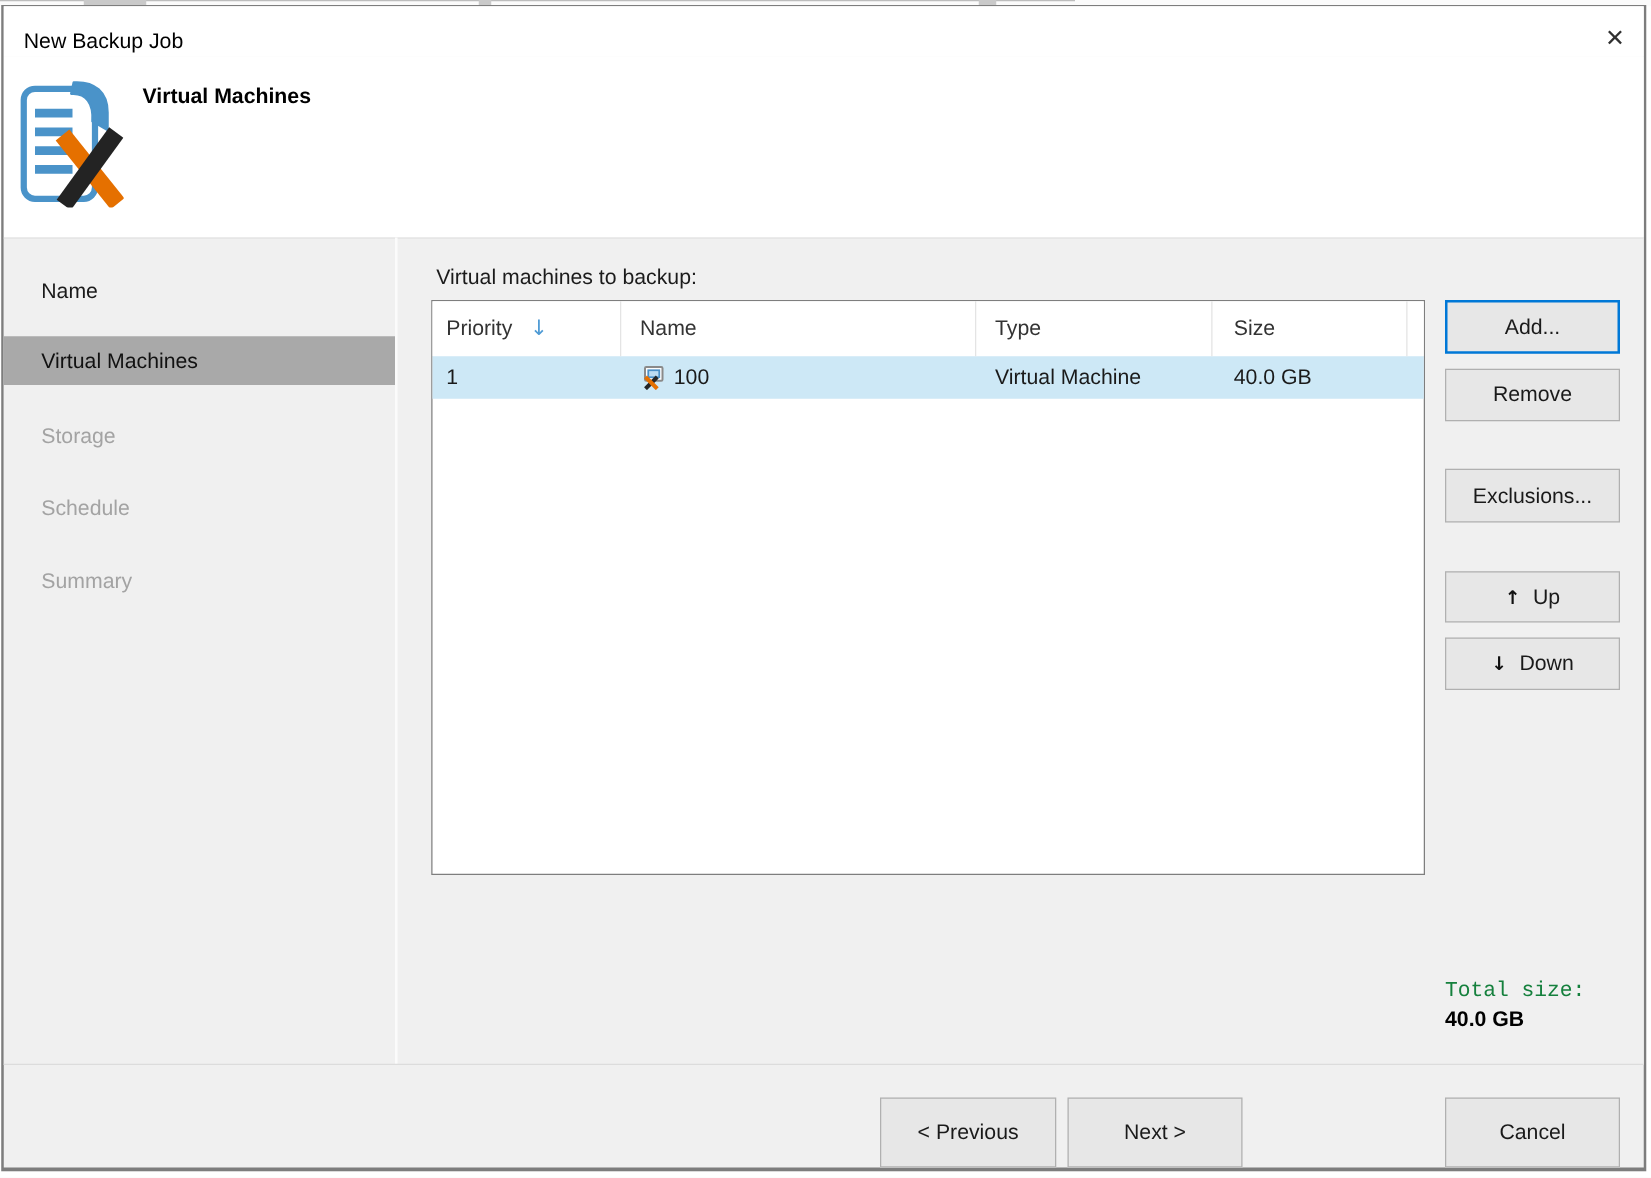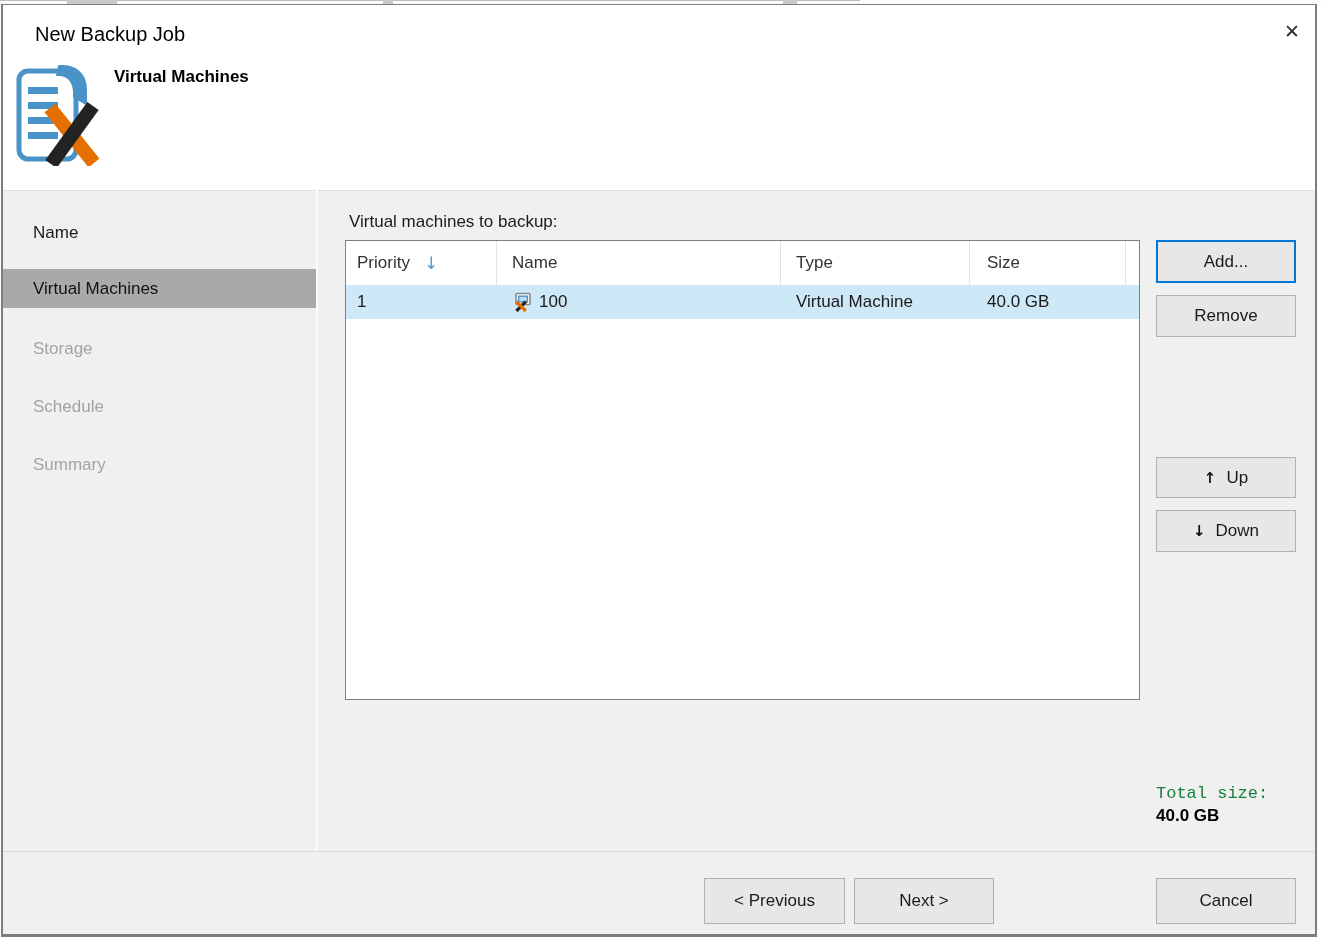--- a/index.html
+++ b/index.html
@@ -21,21 +21,21 @@
   .dialog {
     left:1px; top:4px; width:1316px; height:933px;
     background:#f0f0f0;
     border:1px solid #7d7d7d;
     border-left-width:2px; border-right-width:2px; border-bottom-width:3px;
   }
   .dialog-inner { position:absolute; left:0; top:0; width:1312px; height:929px; }
 
   
   .titlebar { left:0; top:0; width:1312px; height:40px; background:#ffffff; }
-  .title-text { left:16px; top:18px; font-size:20px; color:#000000; white-space:nowrap;margin-left:16px; }
+  .title-text { left:16px; top:18px; font-size:17px; color:#000000; white-space:nowrap; }
   .close-btn {
     left:1272px; top:10px; width:34px; height:32px;
     background:transparent; border:none;
     font-size:19px; color:#303030; line-height:30px; text-align:center;
     font-family:"DejaVu Sans", sans-serif;
     cursor:default;
   }
   .header { left:0; top:40px; width:1312px; height:145px; background:#ffffff; }
   .wizard-icon { left:12px; top:17px; width:84px; height:104px; }
   .header-title { left:111px; top:22px; font-size:17px; font-weight:bold; color:#000000; white-space:nowrap; }
@@ -91,21 +91,21 @@
   .btn-exclusions { top:370px; height:43px; }
   .btn-up { top:452px; height:41px; }
   .btn-down { top:505px; height:42px; }
   .arrow-glyph { font-family:"DejaVu Sans", sans-serif; font-size:15px; color:#111111; font-weight:bold; }
 
   .total-label { left:1153px; top:779px; font-size:17px; color:#15803d; white-space:nowrap;font-family:Liberation Mono, monospace; }
   .total-value { left:1153px; top:801px; font-size:17px; font-weight:bold; color:#000000; white-space:nowrap; }
 
   
   .footer-sep { left:0; top:846px; width:1312px; height:1px; background:#dcdcdc; }
-  .footer-btn { top:873px; height:46px; }
+  .footer-btn { top:873px; height:56px; }
   .btn-previous { left:701px; width:141px; }
   .btn-next { left:851px; width:140px; }
   .btn-finish { left:1003px; width:140px; background:#d2d2d2; border-color:#c6c6c6; color:#9e9e9e; }
   .btn-cancel { left:1153px; width:140px; }
 </style>
 </head>
 <body>
 
 <div class="abs bg-sliver">
   <div class="bg-line"></div>
@@ -174,20 +174,21 @@
           </span>
         </div>
         <div class="t-cell c-type">Virtual Machine</div>
         <div class="t-cell c-size">40.0 GB</div>
         <div class="t-cell c-stub"></div>
       </div>
     </div>
 
     <button class="btn side-btn btn-add">Add...</button>
     <button class="btn side-btn btn-remove">Remove</button>
+    <button class="btn side-btn btn-exclusions">Exclusions...</button>
     <button class="btn side-btn btn-up">
       <span class="arrow-glyph">↑</span>
       <span>Up</span>
     </button>
     <button class="btn side-btn btn-down">
       <span class="arrow-glyph">↓</span>
       <span>Down</span>
     </button>
 
     <div class="abs total-label">Total size:</div>

